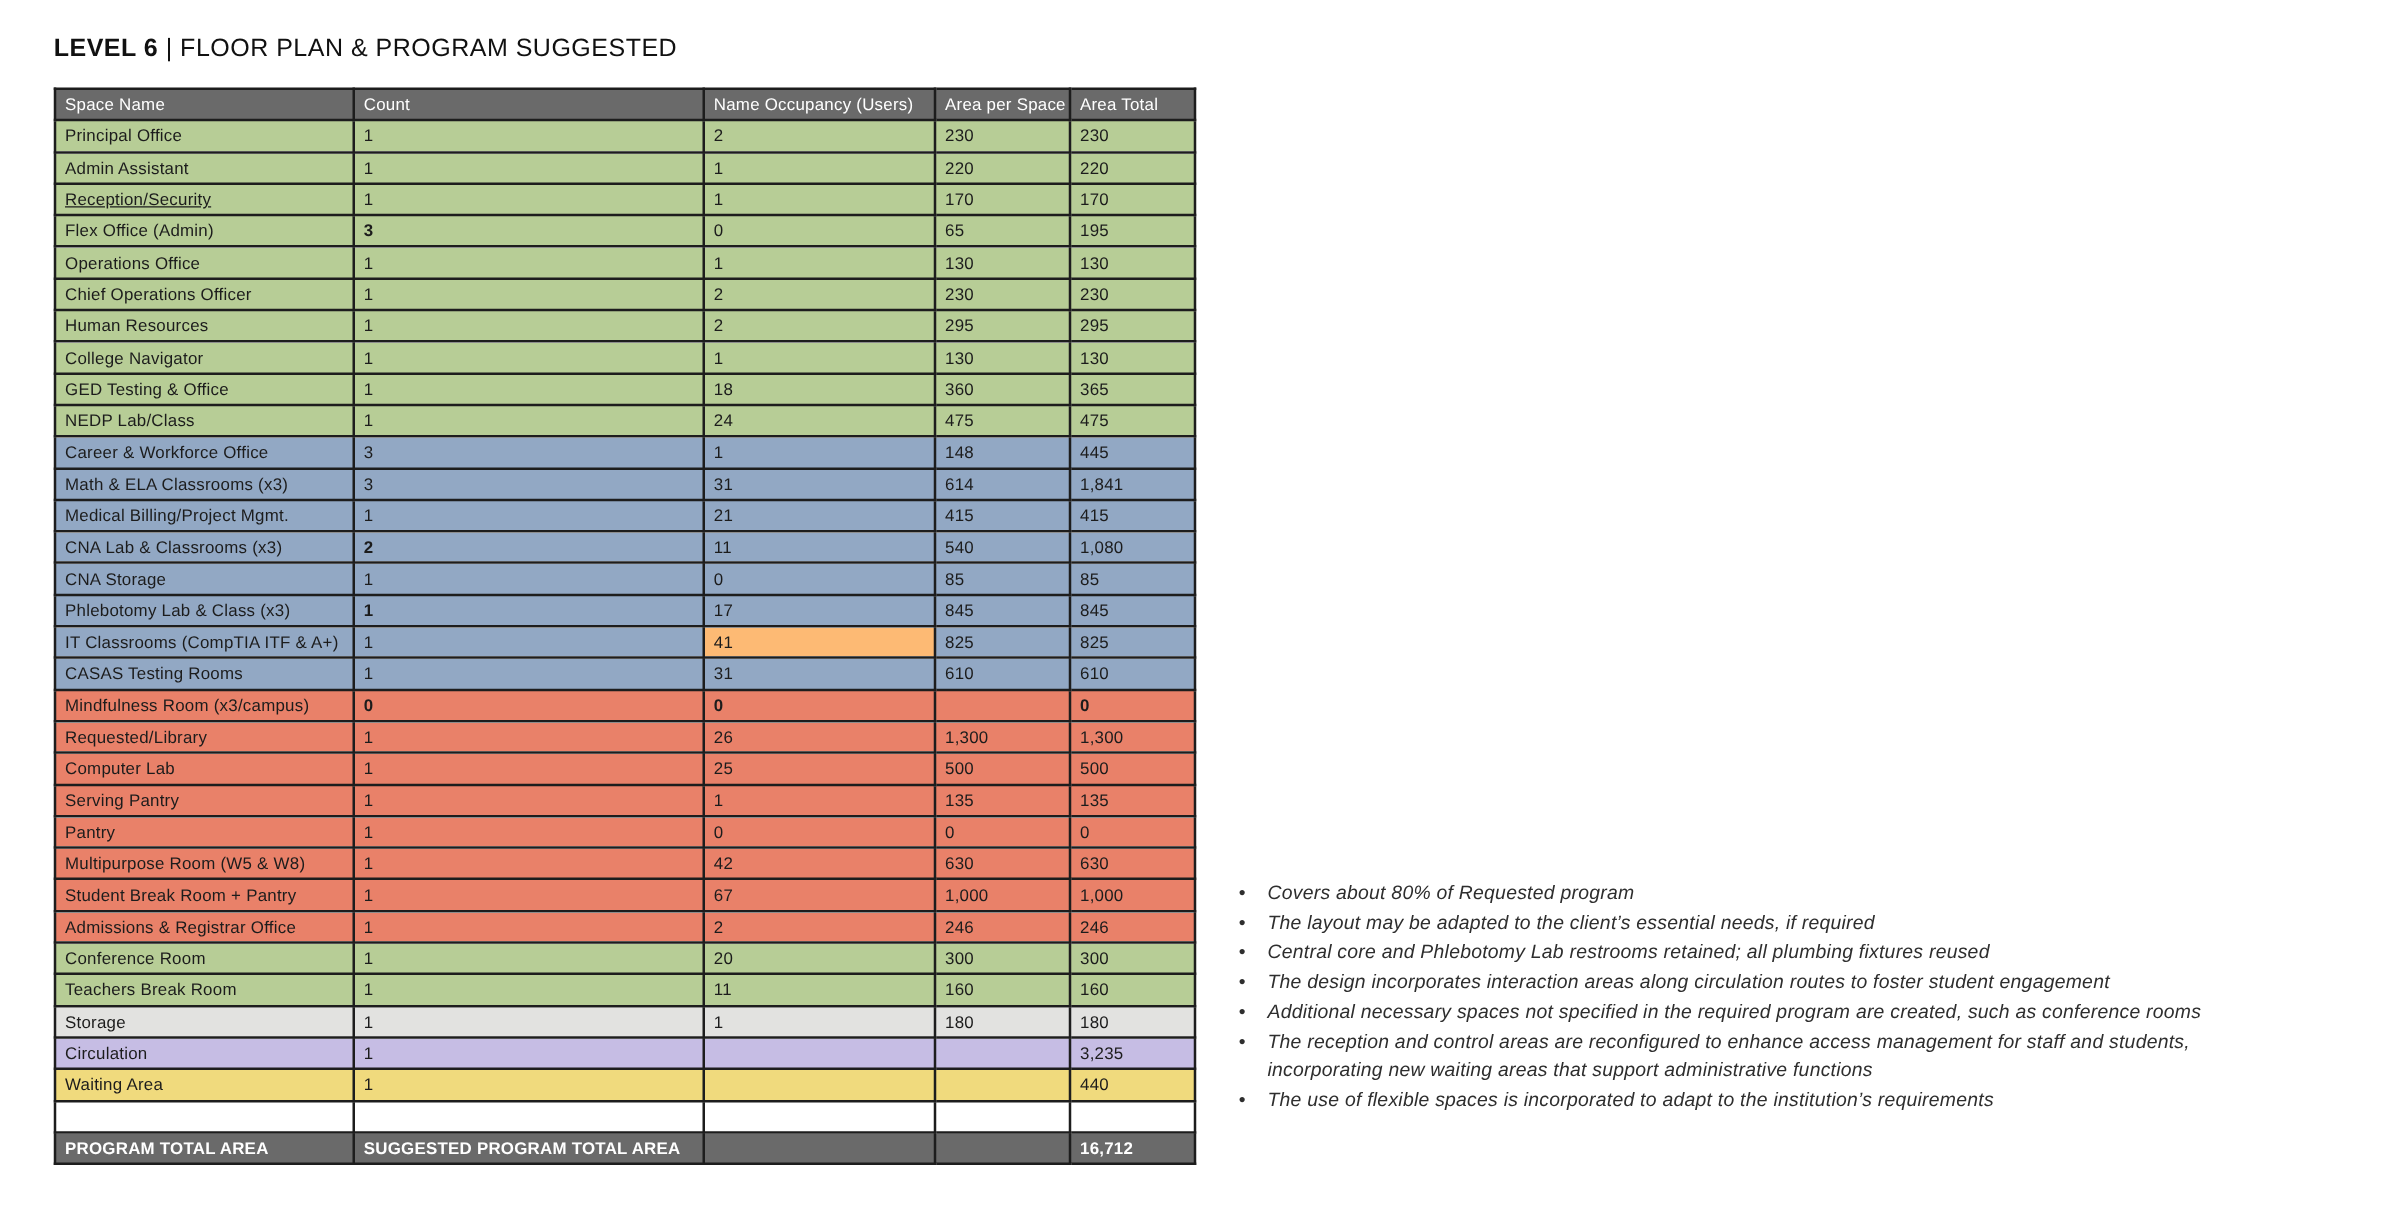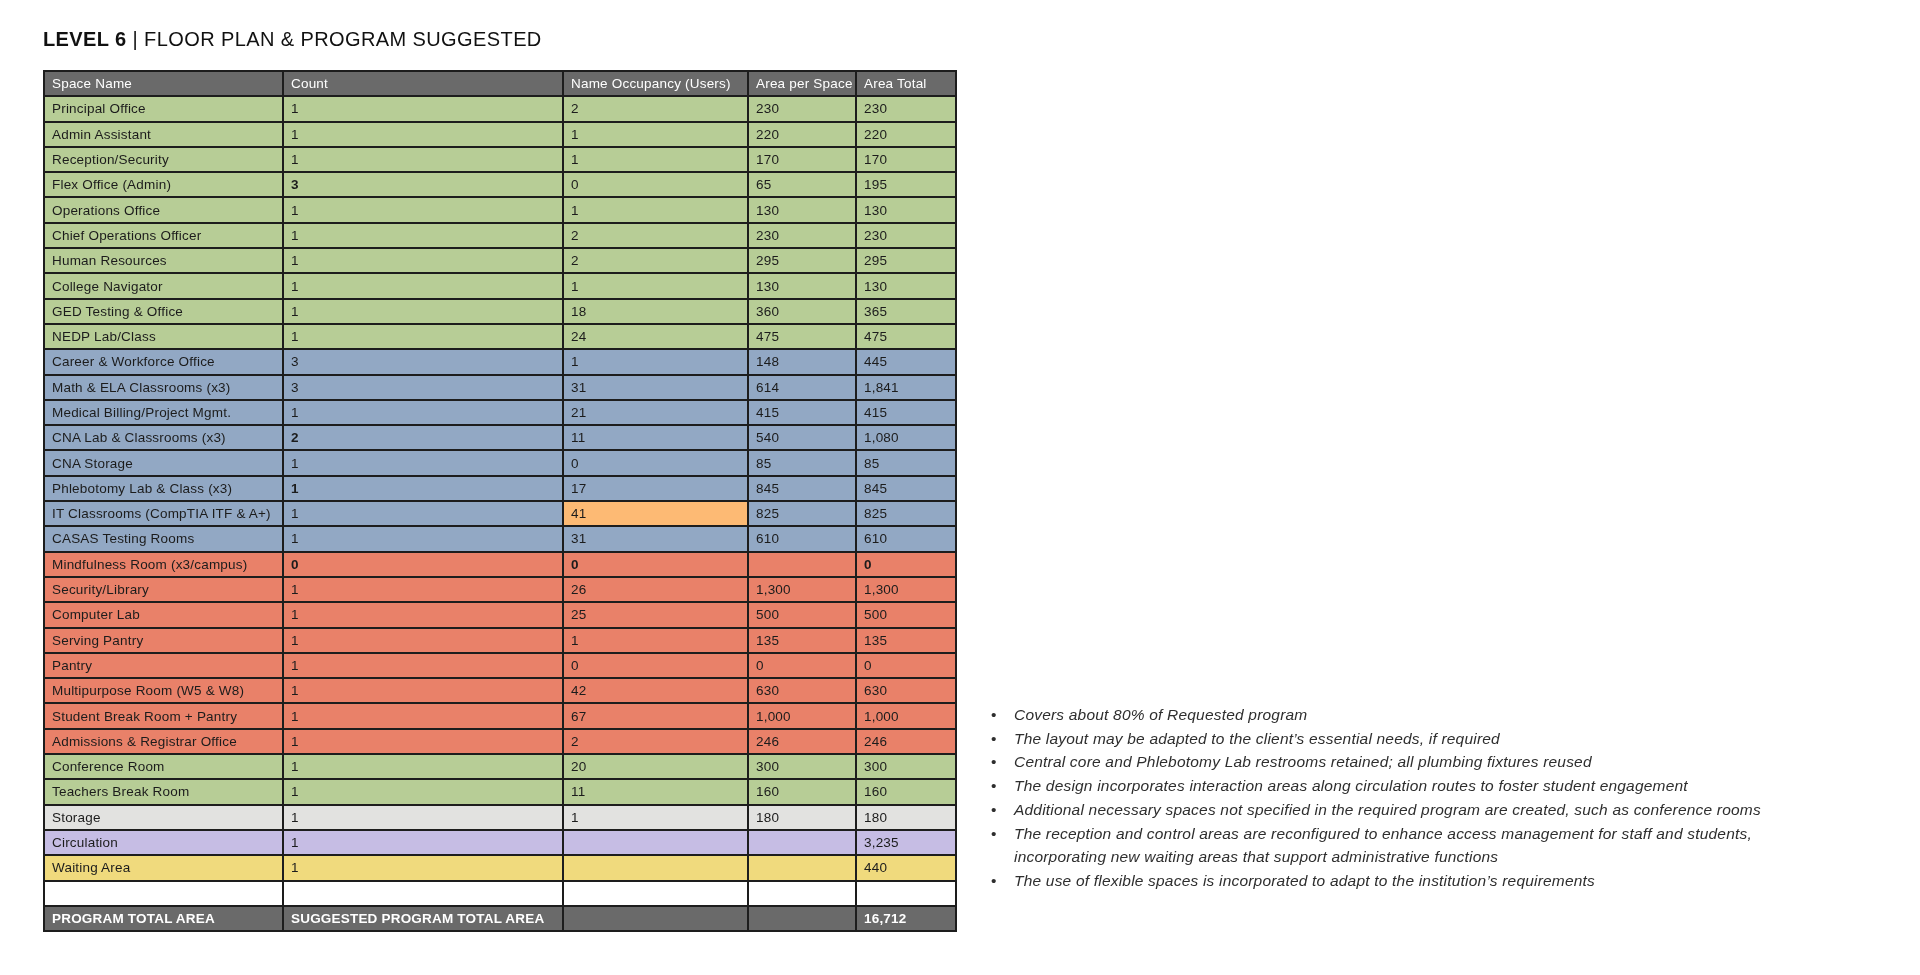--- a/index.html
+++ b/index.html
@@ -72,21 +72,21 @@
         <td style="background: rgb(183, 205, 150);">230</td>
       </tr>
       <tr>
         <td style="background: rgb(183, 205, 150);">Admin Assistant</td>
         <td style="background: rgb(183, 205, 150);">1</td>
         <td style="background: rgb(183, 205, 150);">1</td>
         <td style="background: rgb(183, 205, 150);">220</td>
         <td style="background: rgb(183, 205, 150);">220</td>
       </tr>
       <tr>
-        <td style="background: rgb(183, 205, 150);">Reception/Security</td>
+        <td style="background: rgb(183, 205, 150); text-decoration: underline;">Reception/Security</td>
         <td style="background: rgb(183, 205, 150);">1</td>
         <td style="background: rgb(183, 205, 150);">1</td>
         <td style="background: rgb(183, 205, 150);">170</td>
         <td style="background: rgb(183, 205, 150);">170</td>
       </tr>
       <tr>
         <td style="background: rgb(183, 205, 150);">Flex Office (Admin)</td>
         <td style="background: rgb(183, 205, 150); font-weight: 700;">3</td>
         <td style="background: rgb(183, 205, 150);">0</td>
         <td style="background: rgb(183, 205, 150);">65</td>
@@ -191,21 +191,21 @@
         <td style="background: rgb(146, 168, 196);">610</td>
       </tr>
       <tr>
         <td style="background: rgb(233, 129, 105);">Mindfulness Room (x3/campus)</td>
         <td style="background: rgb(233, 129, 105); font-weight: 700;">0</td>
         <td style="background: rgb(233, 129, 105); font-weight: 700;">0</td>
         <td style="background: rgb(233, 129, 105);"></td>
         <td style="background: rgb(233, 129, 105); font-weight: 700;">0</td>
       </tr>
       <tr>
-        <td style="background: rgb(233, 129, 105);">Security/Library</td>
+        <td style="background: rgb(233, 129, 105);">Requested/Library</td>
         <td style="background: rgb(233, 129, 105);">1</td>
         <td style="background: rgb(233, 129, 105);">26</td>
         <td style="background: rgb(233, 129, 105);">1,300</td>
         <td style="background: rgb(233, 129, 105);">1,300</td>
       </tr>
       <tr>
         <td style="background: rgb(233, 129, 105);">Computer Lab</td>
         <td style="background: rgb(233, 129, 105);">1</td>
         <td style="background: rgb(233, 129, 105);">25</td>
         <td style="background: rgb(233, 129, 105);">500</td>

